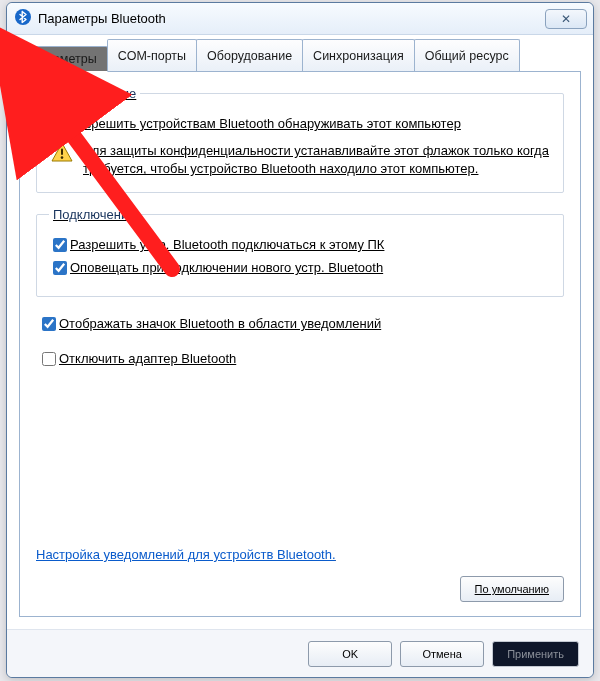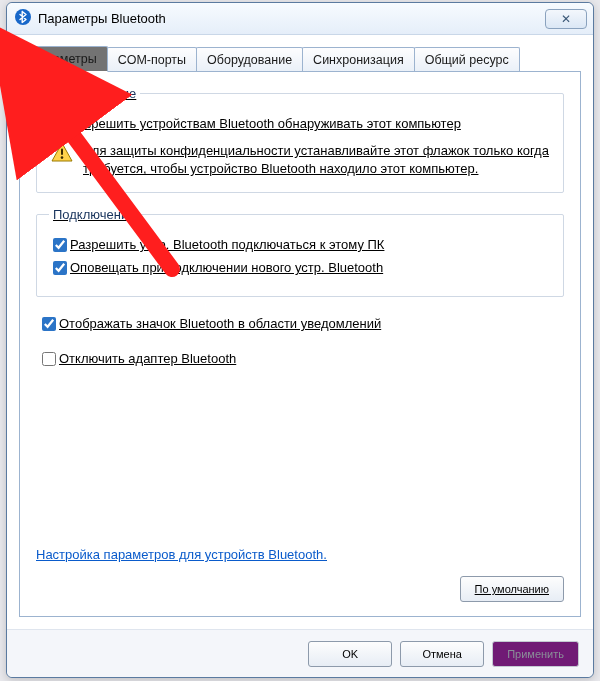--- a/index.html
+++ b/index.html
@@ -56,21 +56,21 @@
     flex-direction:column;
   }
   
   .tabs {
     display:flex;
     align-items:flex-end;
     height: 26px;
     position: relative;
   }
   .tab {
-    height: 24px;
+    height: 32px;
     padding: 0 10px;
     border:1px solid #9cb3cf;
     border-bottom: none;
     background: linear-gradient(#fdfdfe,#eaf0f8);
     font-size: 12.5px;
     display:flex; align-items:center;
     margin-right:-1px;
     border-radius: 2px 2px 0 0;
     color:#1a1a1a;
   }
@@ -134,21 +134,21 @@
     padding:0 14px;
     border:1px solid #8d9aab;
     border-radius:3px;
     background: linear-gradient(#fdfdfd,#e7edf5);
     font-size:11px;
     display:inline-flex; align-items:center; justify-content:center;
   }
   .btn:disabled, .btn.disabled {
     color:#8a8f98;
     border-color:#c3c9d2;
-    background:#701a75;
+    background:#0f172a;
   }
   .dialog-buttons {
     height:48px;
     border-top:1px solid #dfe5ee;
     background:#f4f6fa;
     display:flex;
     align-items:center;
     justify-content:flex-end;
     gap:8px;
     padding: 0 14px;
@@ -245,21 +245,21 @@
         </label>
         <label class="checkbox-row">
           <input type="checkbox" style="">
           <span class="lbl">Отключить адаптер Bluetooth</span>
         </label>
       </div>
 
       <div style="flex:1"></div>
 
       <div class="link-row">
-        <a href="#">Настройка параметров для устройств Bluetooth.</a>
+        <a href="#">Настройка уведомлений для устройств Bluetooth.</a>
       </div>
 
       <div class="defaults-row">
         <button class="btn">
             <span>По умолчанию</span>
           </button>
       </div>
 
     </div>
   </div>

